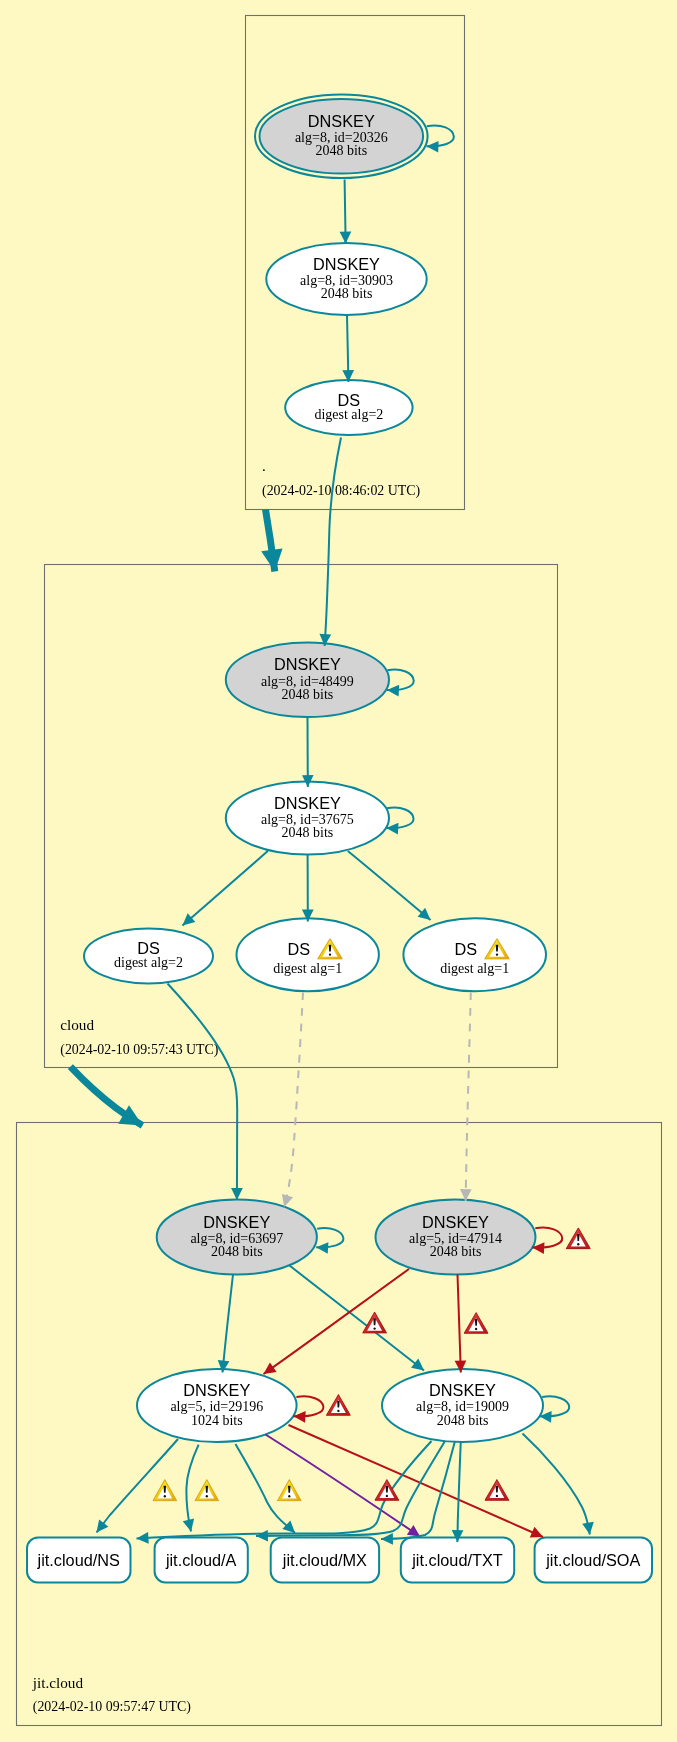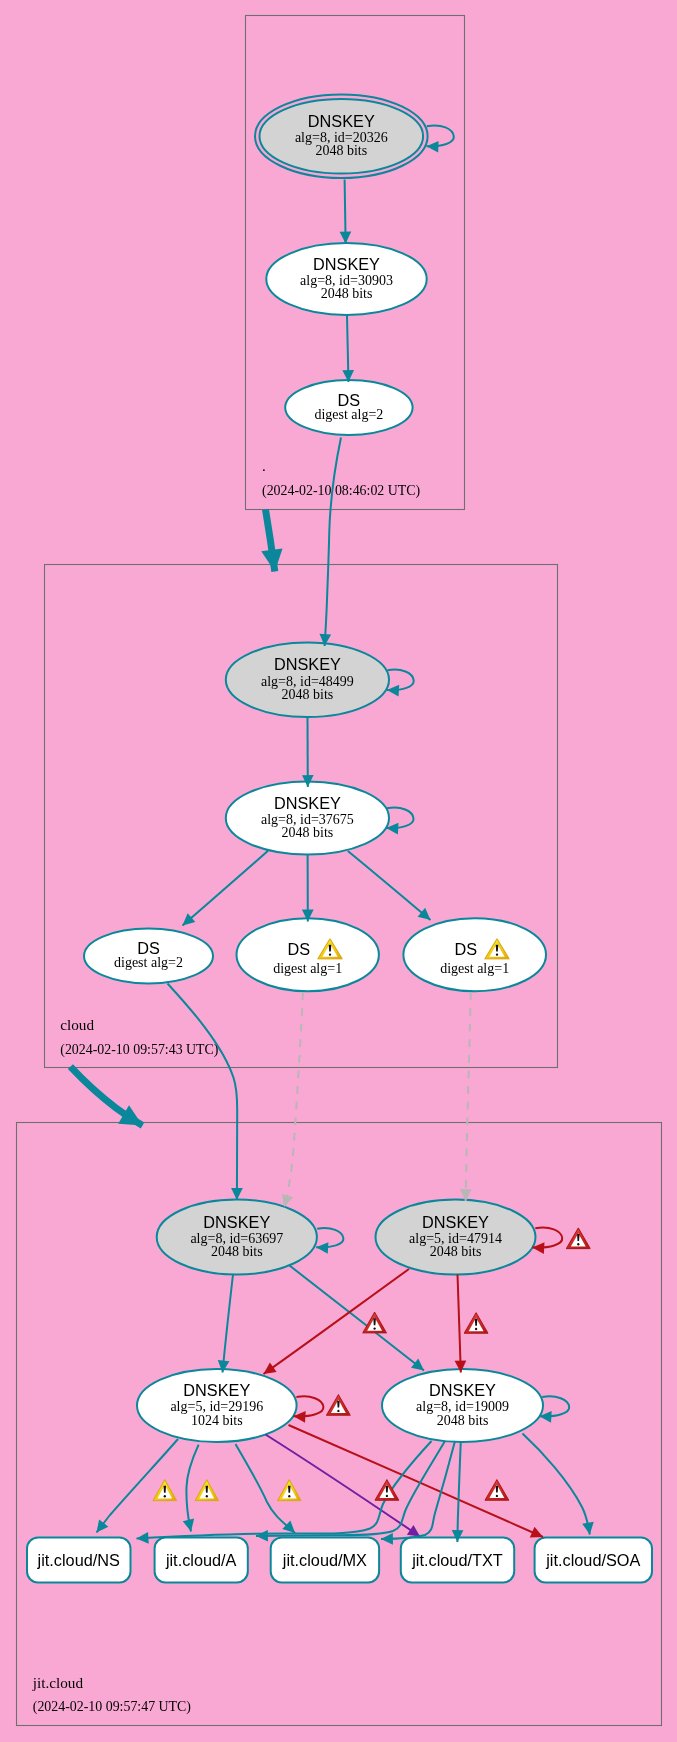--- a/index.html
+++ b/index.html
@@ -1,17 +1,17 @@
 <!DOCTYPE html>
 <html><head>
 <meta charset="utf-8">
 <style>
   html,body{margin:0;padding:0;background:#ffffff;}
   body{width:677px;height:1742px;overflow:hidden;}
-  #stage{position:relative;width:677px;height:1742px;background:#f9a8d4;}
+  #stage{position:relative;width:677px;height:1742px;background:#fef9c3;}
   svg#graph{display:block;width:677px;height:1742px;}
   .cluster-box{fill:none;stroke:#6f6f6f;stroke-width:1.1;}
   .node-title{font-family:"Liberation Sans",sans-serif;font-size:16.3px;fill:#000000;text-anchor:middle;}
   .node-detail{font-family:"Liberation Serif",serif;font-size:14px;fill:#000000;text-anchor:middle;}
   .zone-label{font-family:"Liberation Serif",serif;font-size:15.2px;fill:#000000;}
   .zone-ts{font-family:"Liberation Serif",serif;font-size:13.9px;fill:#000000;}
   .rr-title{font-family:"Liberation Sans",sans-serif;font-size:16.3px;fill:#000000;text-anchor:middle;}
   .edge{fill:none;stroke-width:2;}
   .edge-thick{fill:none;stroke-width:7;}
 </style>

